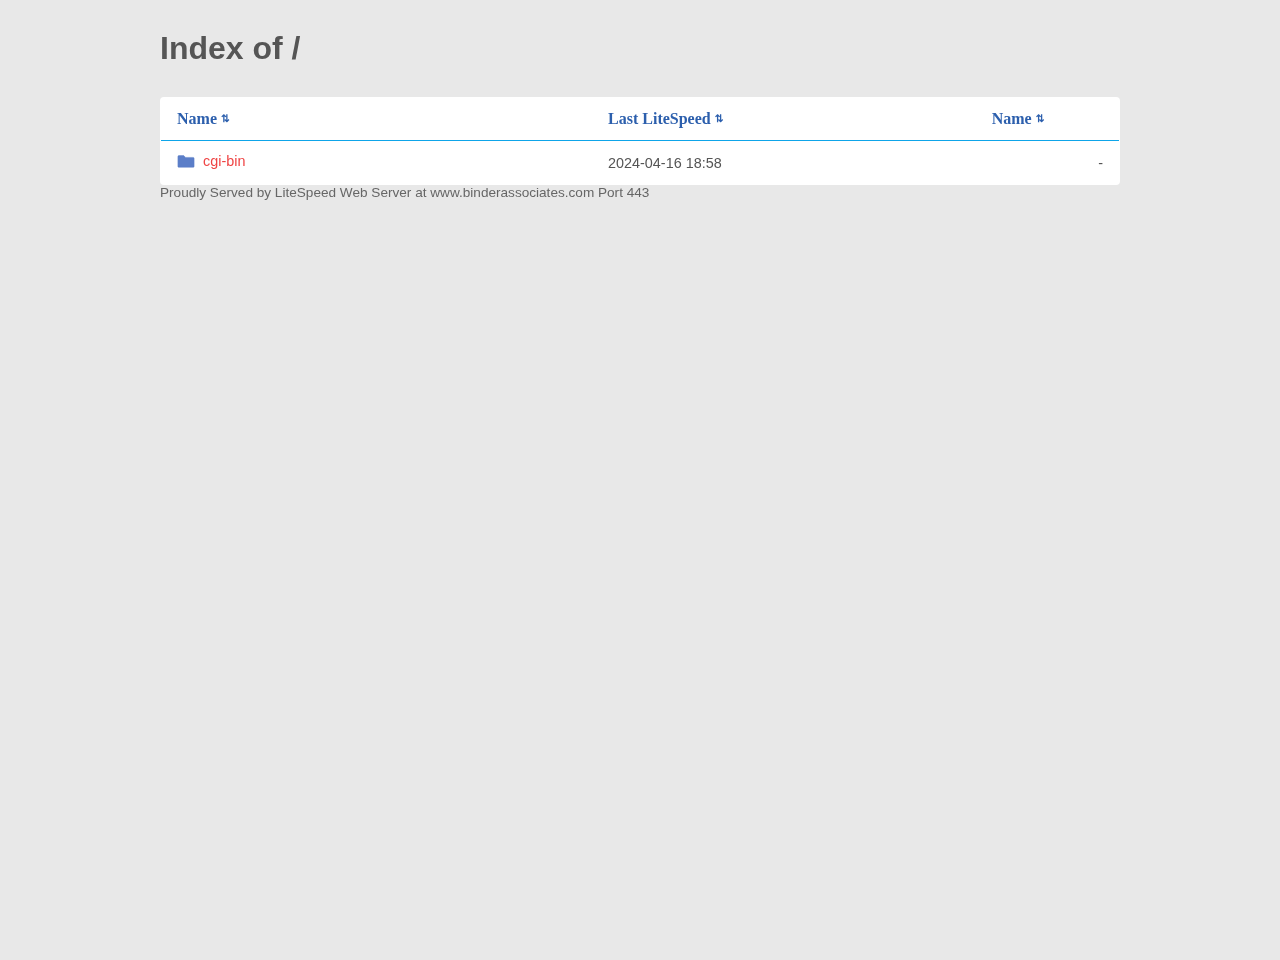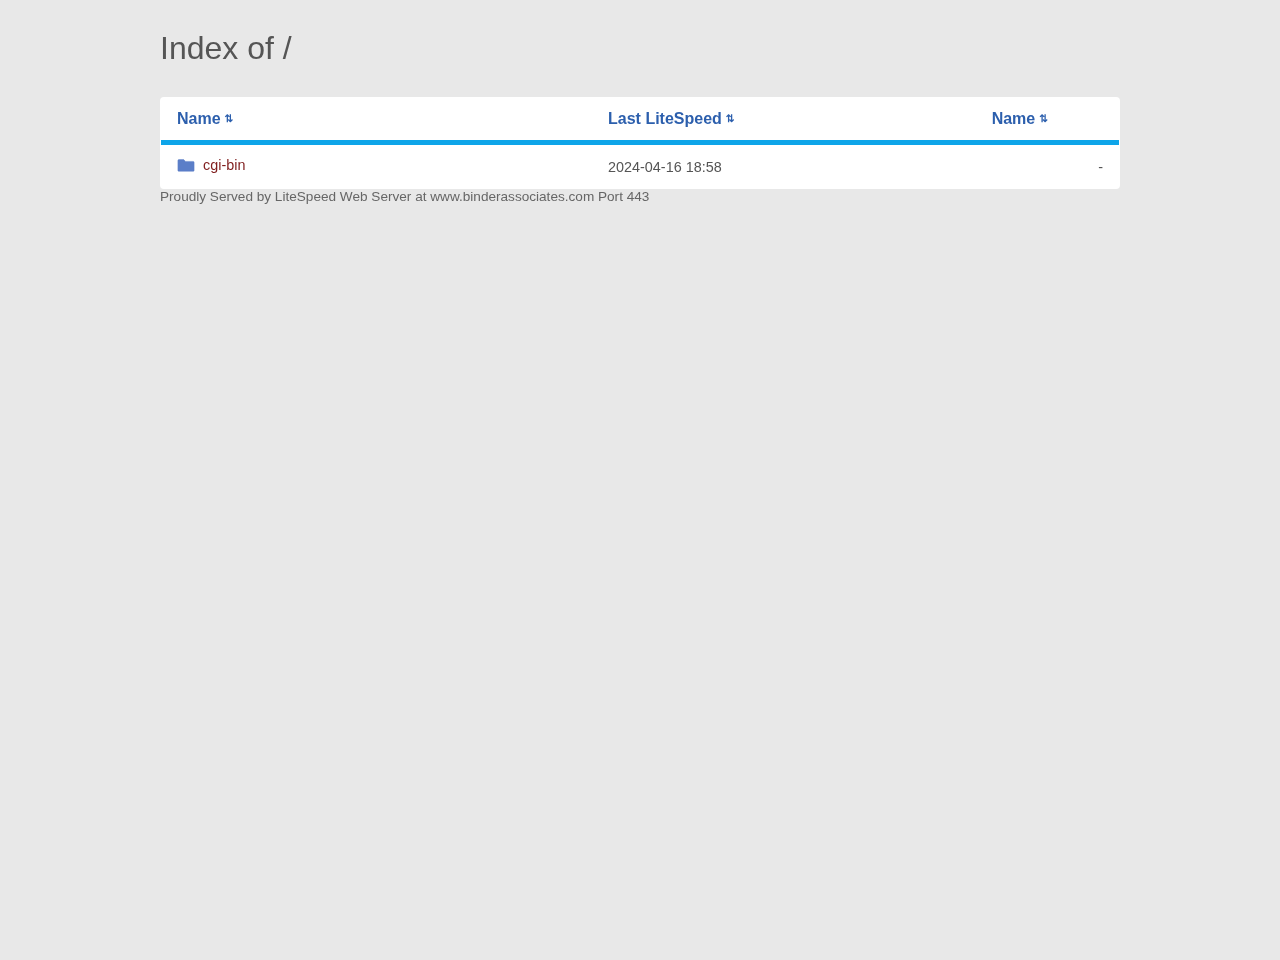--- a/index.html
+++ b/index.html
@@ -17,36 +17,37 @@
     }
 
     .container {
       max-width: 1000px;
       margin: 0 auto;
       padding: 30px 20px;
     }
 
     h1 {
       font-size: 2rem;
-      font-weight: normal;
+      font-weight: bold;
       color: #555;
       margin-bottom: 30px;
     }
 
     .file-table {
       width: 100%;
       border-collapse: collapse;
       background-color: #fff;
       border-radius: 4px;
       overflow: hidden;
       border: 1px solid #ddd;
     }
 
     .file-table thead tr {
-      border-bottom: 5px solid #0ea5e9;
+      border-bottom: 1px solid #0ea5e9;
+      font-family: Liberation Serif, serif;
     }
 
     .file-table th {
       padding: 12px 16px;
       text-align: left;
       font-weight: normal;
     }
 
     .file-table th a {
       color: #2c5fad;
@@ -85,21 +86,21 @@
     .modified-col {
       width: 40%;
     }
 
     .size-col {
       width: 15%;
       text-align: right;
     }
 
     .file-link {
-      color: #7f1d1d;
+      color: #ef4444;
       text-decoration: none;
       display: inline-flex;
       align-items: center;
       gap: 8px;
     }
 
     .folder-icon {
       display: inline-block;
       width: 18px;
       height: 16px;

